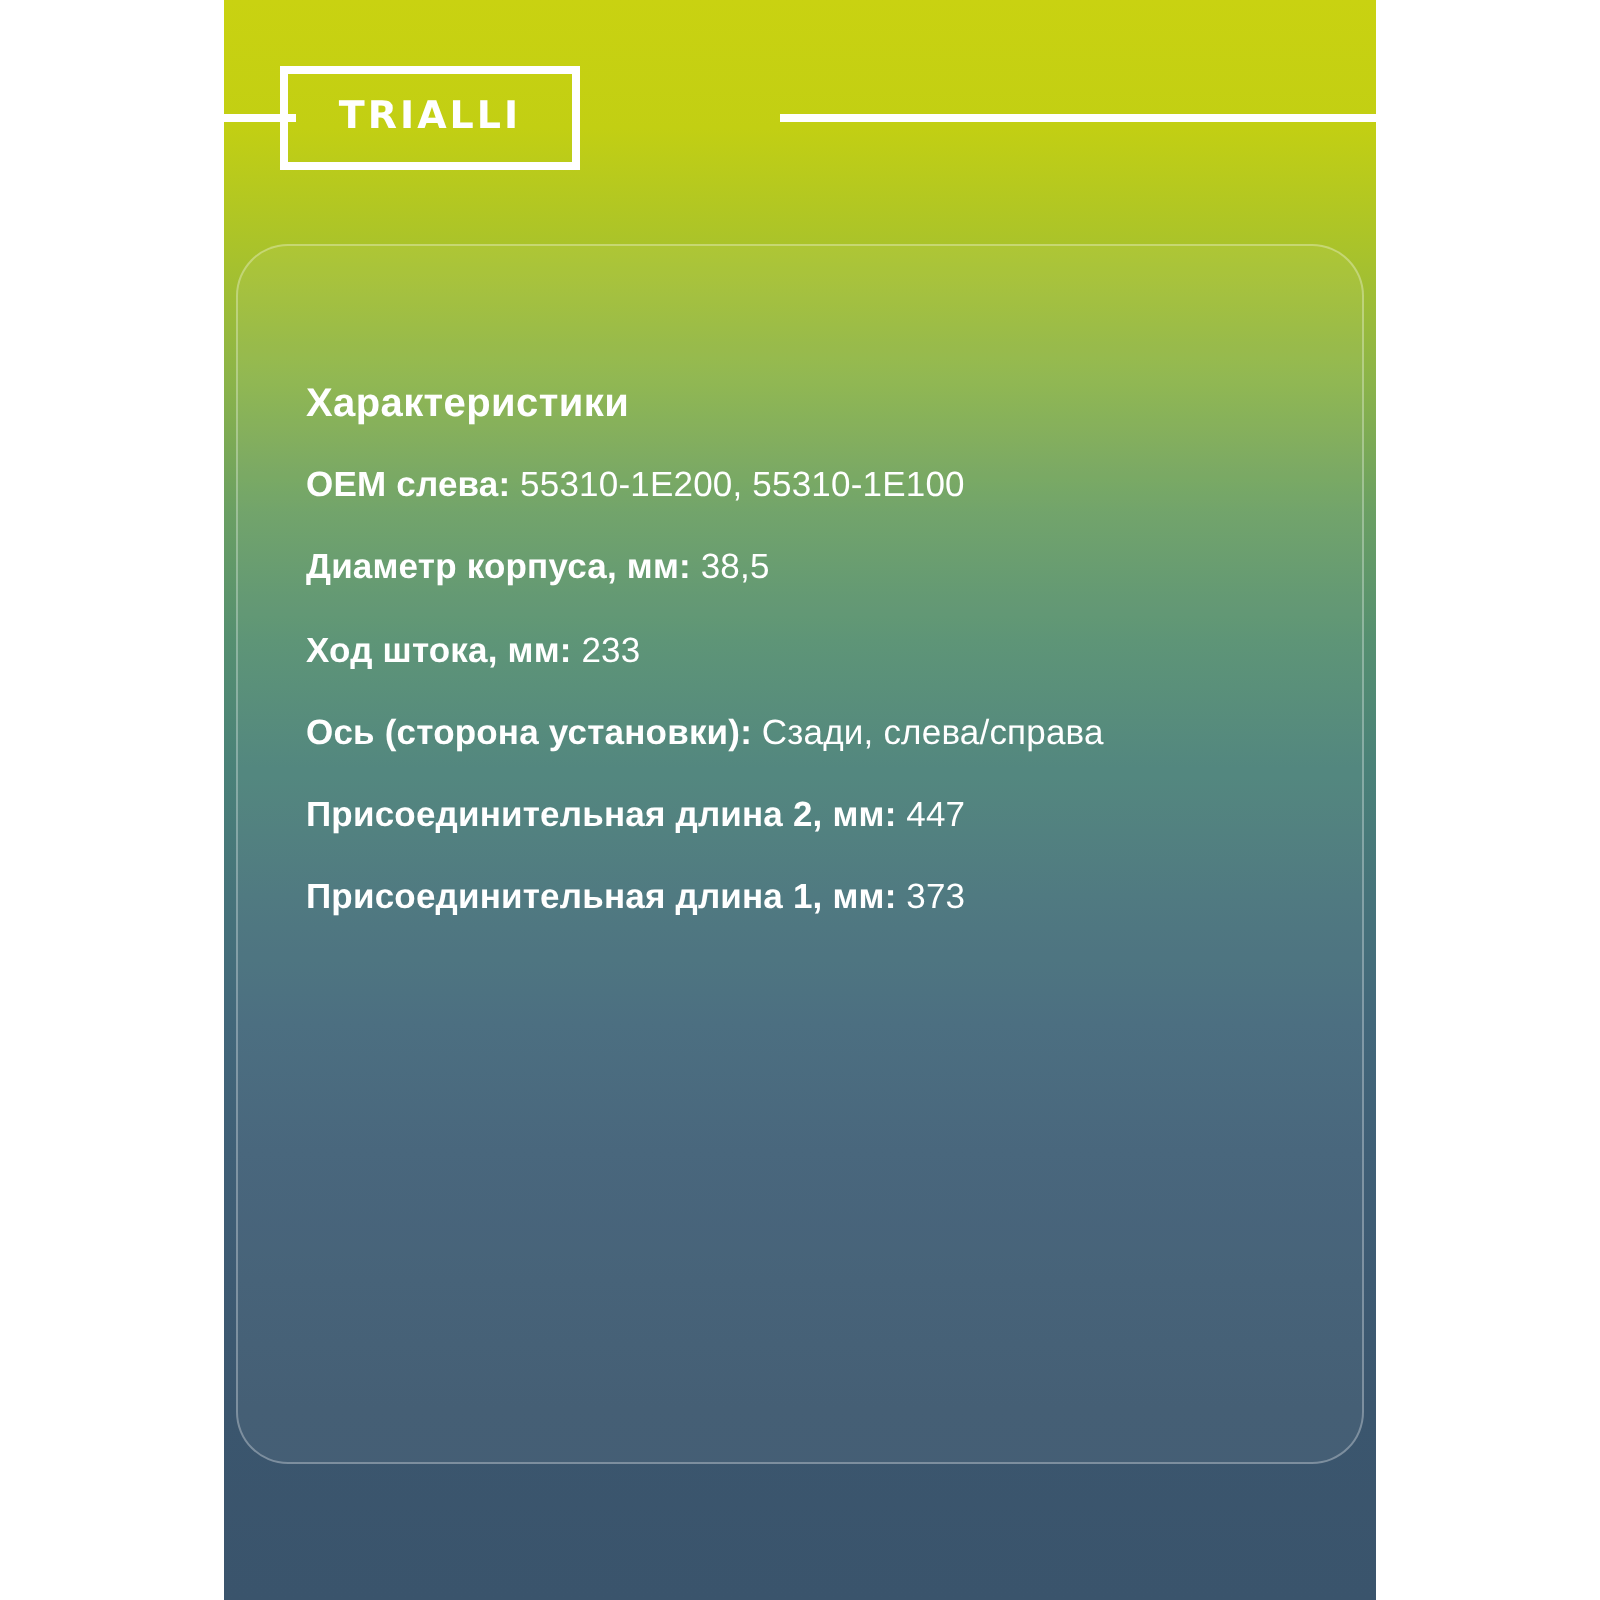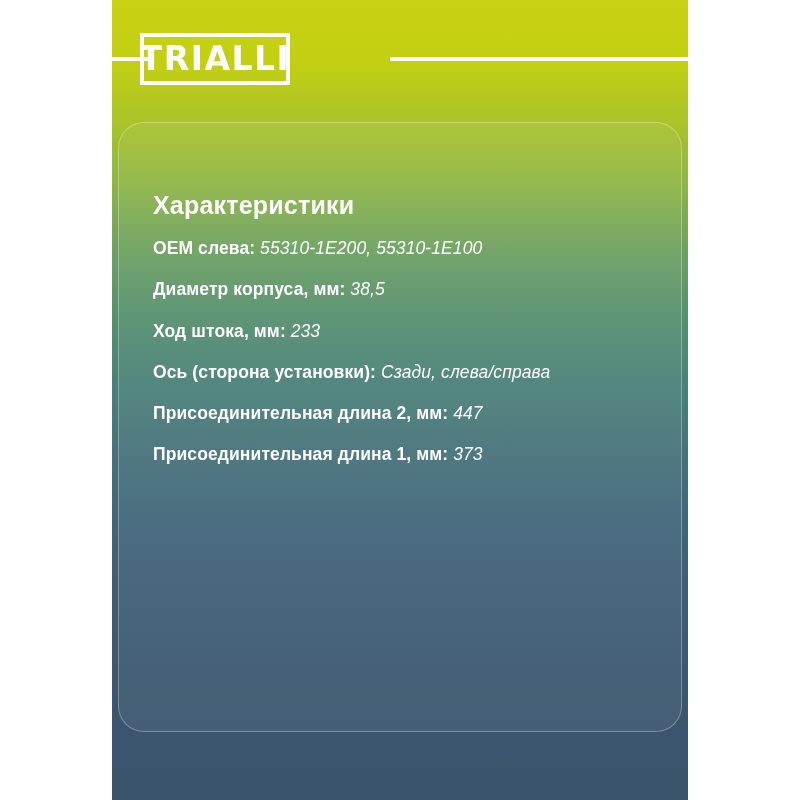--- a/index.html
+++ b/index.html
@@ -61,60 +61,59 @@
     border: 4px solid #ffffff;
     box-sizing: border-box;
     display: flex;
     align-items: center;
     justify-content: center;
   }
   .logo-text {
     color: #ffffff;
     font-family: "DejaVu Sans", sans-serif;
     font-weight: bold;
-    font-size: 33px;
+    font-size: 19px;
     letter-spacing: 1.5px;
     line-height: 1;
     padding-bottom: 2px;
   }
   
   .panel {
     position: absolute;
     left: 6px;
     top: 122px;
     width: 564px;
     height: 610px;
     border: 1px solid rgba(255,255,255,0.30);
     border-radius: 26px;
     background: rgba(255,255,255,0.055);
     box-sizing: border-box;
     padding: 68px 34px 0 34px;
   }
   .spec-title {
     color: #ffffff;
-    font-size: 25px;
+    font-size: 20px;
     font-weight: bold;
     margin: 0 0 17px 0;
     letter-spacing: 0.2px;
   }
   .spec-row {
     margin-bottom: 18px;
     color: #ffffff;
     font-size: 17.5px;
     line-height: 1.33;
   }
   .spec-row:last-child { margin-bottom: 16px; }
   .spec-label {
     font-weight: bold;
     letter-spacing: 0.1px;
   }
   .spec-value {
     font-weight: normal;
     letter-spacing: 0.1px;
-    font-style: italic;
   }
 </style>
 </head>
 <body>
 
 <div class="card">
 
   <div class="top-band">
     <div class="band-line left"></div>
     <div class="band-line right"></div>

